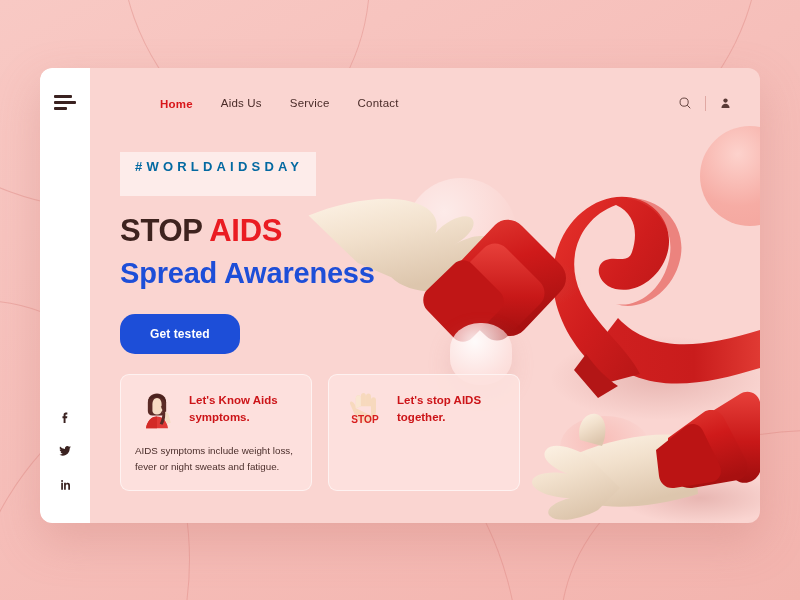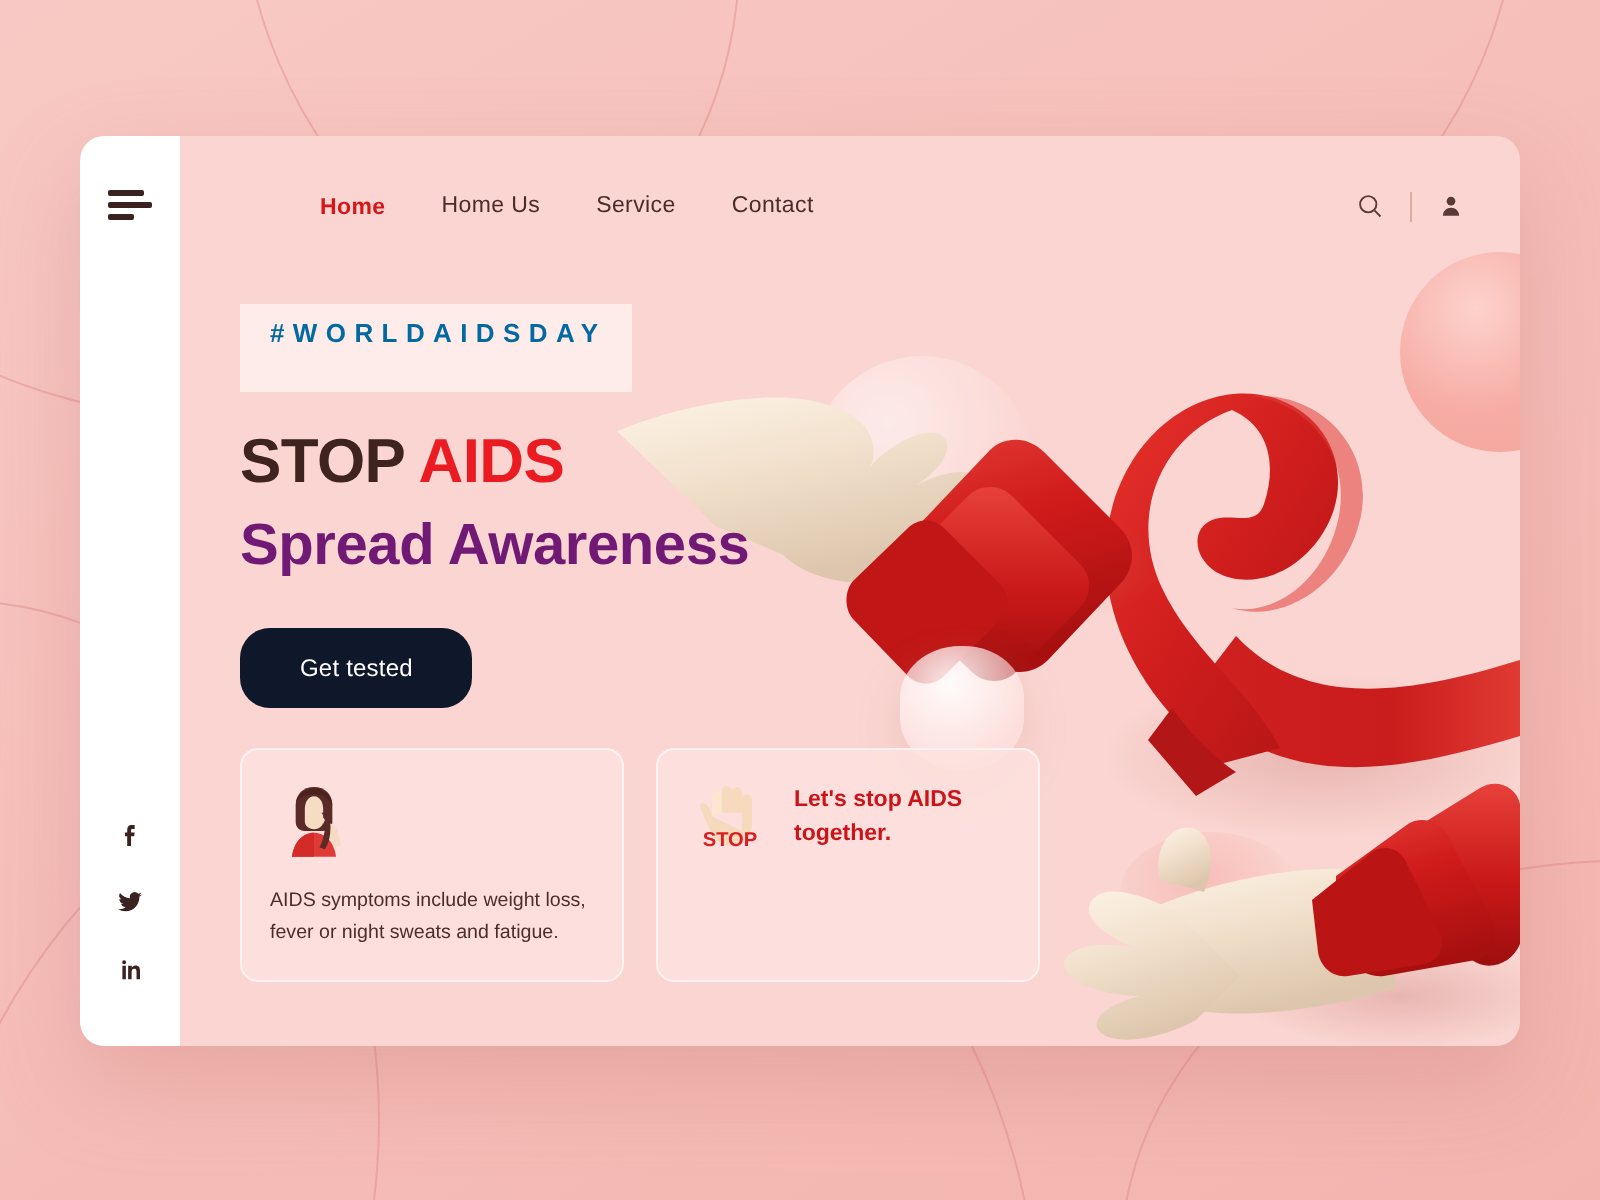--- a/index.html
+++ b/index.html
@@ -137,30 +137,30 @@
   #headline-1 {
     margin-top: 17px;
     font-size: 31px; font-weight: bold;
     letter-spacing: -.3px;
     color: #3e231f;
   }
   #headline-1 em { font-style: normal; color: #ea1c22; }
   #headline-2 {
     margin-top: 8px;
     font-size: 29px;
-    color: #701a75;
+    color: #1d4ed8;
     letter-spacing: -.2px;
   }
 
   #cta-button {
     margin-top: 24px;
     display: inline-block;
-    background: #0f172a;
+    background: #1d4ed8;
     color: #ffffff;
-    font-size: 12px; font-weight: normal;
+    font-size: 12px; font-weight: bold;
     border: none; border-radius: 15px;
     padding: 13px 30px;
     cursor: pointer;
     letter-spacing: .1px;
   }
 
   
   #cards {
     position: absolute; left: 80px; top: 306px;
     display: flex; gap: 16px;
@@ -314,21 +314,21 @@
       </svg>
     </div>
   </div>
 
   <div id="header">
     <nav id="nav">
       <span id="nav-active-wrap">
         
         <a class="nav-link active" href="#">Home</a>
       </span>
-      <a class="nav-link" href="#">Home Us</a>
+      <a class="nav-link" href="#">Aids Us</a>
       <a class="nav-link" href="#">Service</a>
       <a class="nav-link" href="#">Contact</a>
     </nav>
     <div id="header-actions">
       <svg class="hdr-icon" viewBox="0 0 24 24">
         <circle cx="10.5" cy="10.5" r="7"></circle>
           <line x1="15.8" y1="15.8" x2="21" y2="21"></line>
       </svg>
       <div id="hdr-divider"></div>
       <svg class="hdr-user" viewBox="0 0 24 24">
@@ -352,20 +352,21 @@
         <svg class="card-art" viewBox="0 0 48 48">
           <path d="M14 16c0-6 4-10 10-10s10 4 10 10v9c0 3-2 5-5 5h-10c-3 0-5-2-5-5z" fill="#5a2b26"></path>
           <path d="M19 18c0-4 2-7 5-7s5 3 5 7v7c0 2-2 4-5 4s-5-2-5-4z" fill="#f6dcc4"></path>
           <path d="M12 44c1-8 6-13 12-13s11 5 12 13z" fill="#e03a36"></path>
           <path d="M12 44c1-8 6-13 12-13v13z" fill="#d32b27"></path>
           <path d="M30 26c3-1 6 1 7 4l2 8-4 1-3-7z" fill="#f6dcc4"></path>
           <path d="M14 14c2-5 7-8 12-7 5 1 8 5 8 9-2-4-6-6-10-6s-8 2-10 4z" fill="#4a221e"></path>
           <path d="M30 20c2 0 3 3 3 8s-1 9-3 12l-3-1c2-4 3-8 3-12s-1-6-2-7z" fill="#5a2b26"></path>
           <path d="M24 22c2-1 5 0 6 2l-1 2c-1-2-3-2-5-1z" fill="#f6dcc4"></path>
         </svg>
+        <div class="card-title">Let's Know Aids symptoms.</div>
       </div>
       <div class="card-body">AIDS symptoms include weight loss, fever or night sweats and fatigue.</div>
     </div>
 
     <div class="card">
       <div class="card-head">
         <svg class="card-art" viewBox="0 0 48 48">
           <path d="M14 22V11c0-1.6 1.2-3 2.8-3s2.7 1.4 2.7 3v9" fill="#f7d9bd"></path>
           <path d="M19.5 20V8.5c0-1.6 1.2-3 2.8-3S25 6.9 25 8.5V20" fill="#f7d9bd"></path>
           <path d="M25 20V9c0-1.6 1.2-3 2.8-3s2.7 1.4 2.7 3v11" fill="#f7d9bd"></path>

